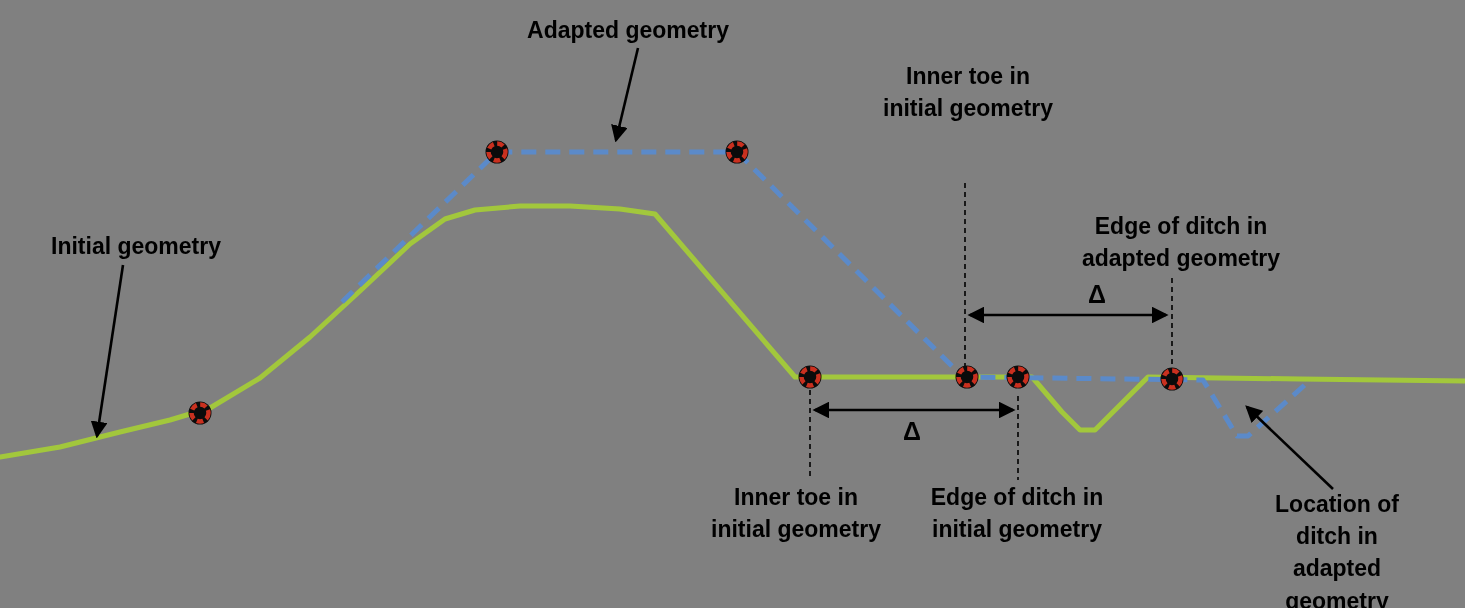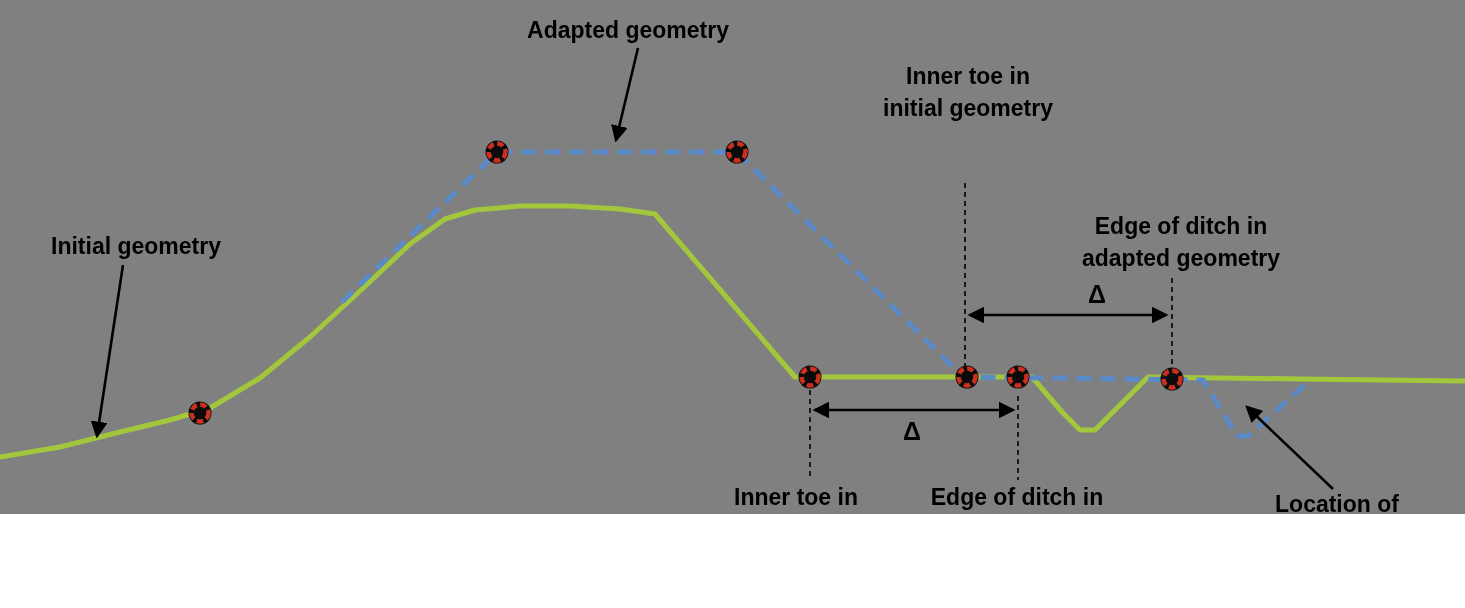--- a/index.html
+++ b/index.html
@@ -1,19 +1,19 @@
 <!DOCTYPE html>
 <html><head>
 <meta charset="utf-8">
 <style>
   html, body { margin: 0; padding: 0; }
   .canvas {
     position: relative;
     width: 1465px;
-    height: 514px;
+    height: 608px;
     background: #808080;
     overflow: hidden;
     font-family: "Liberation Sans", sans-serif;
   }
   .canvas svg { position: absolute; left: 0; top: 0; }
   .label {
     position: absolute;
     transform: translateX(-50%);
     text-align: center;
     color: #000;

